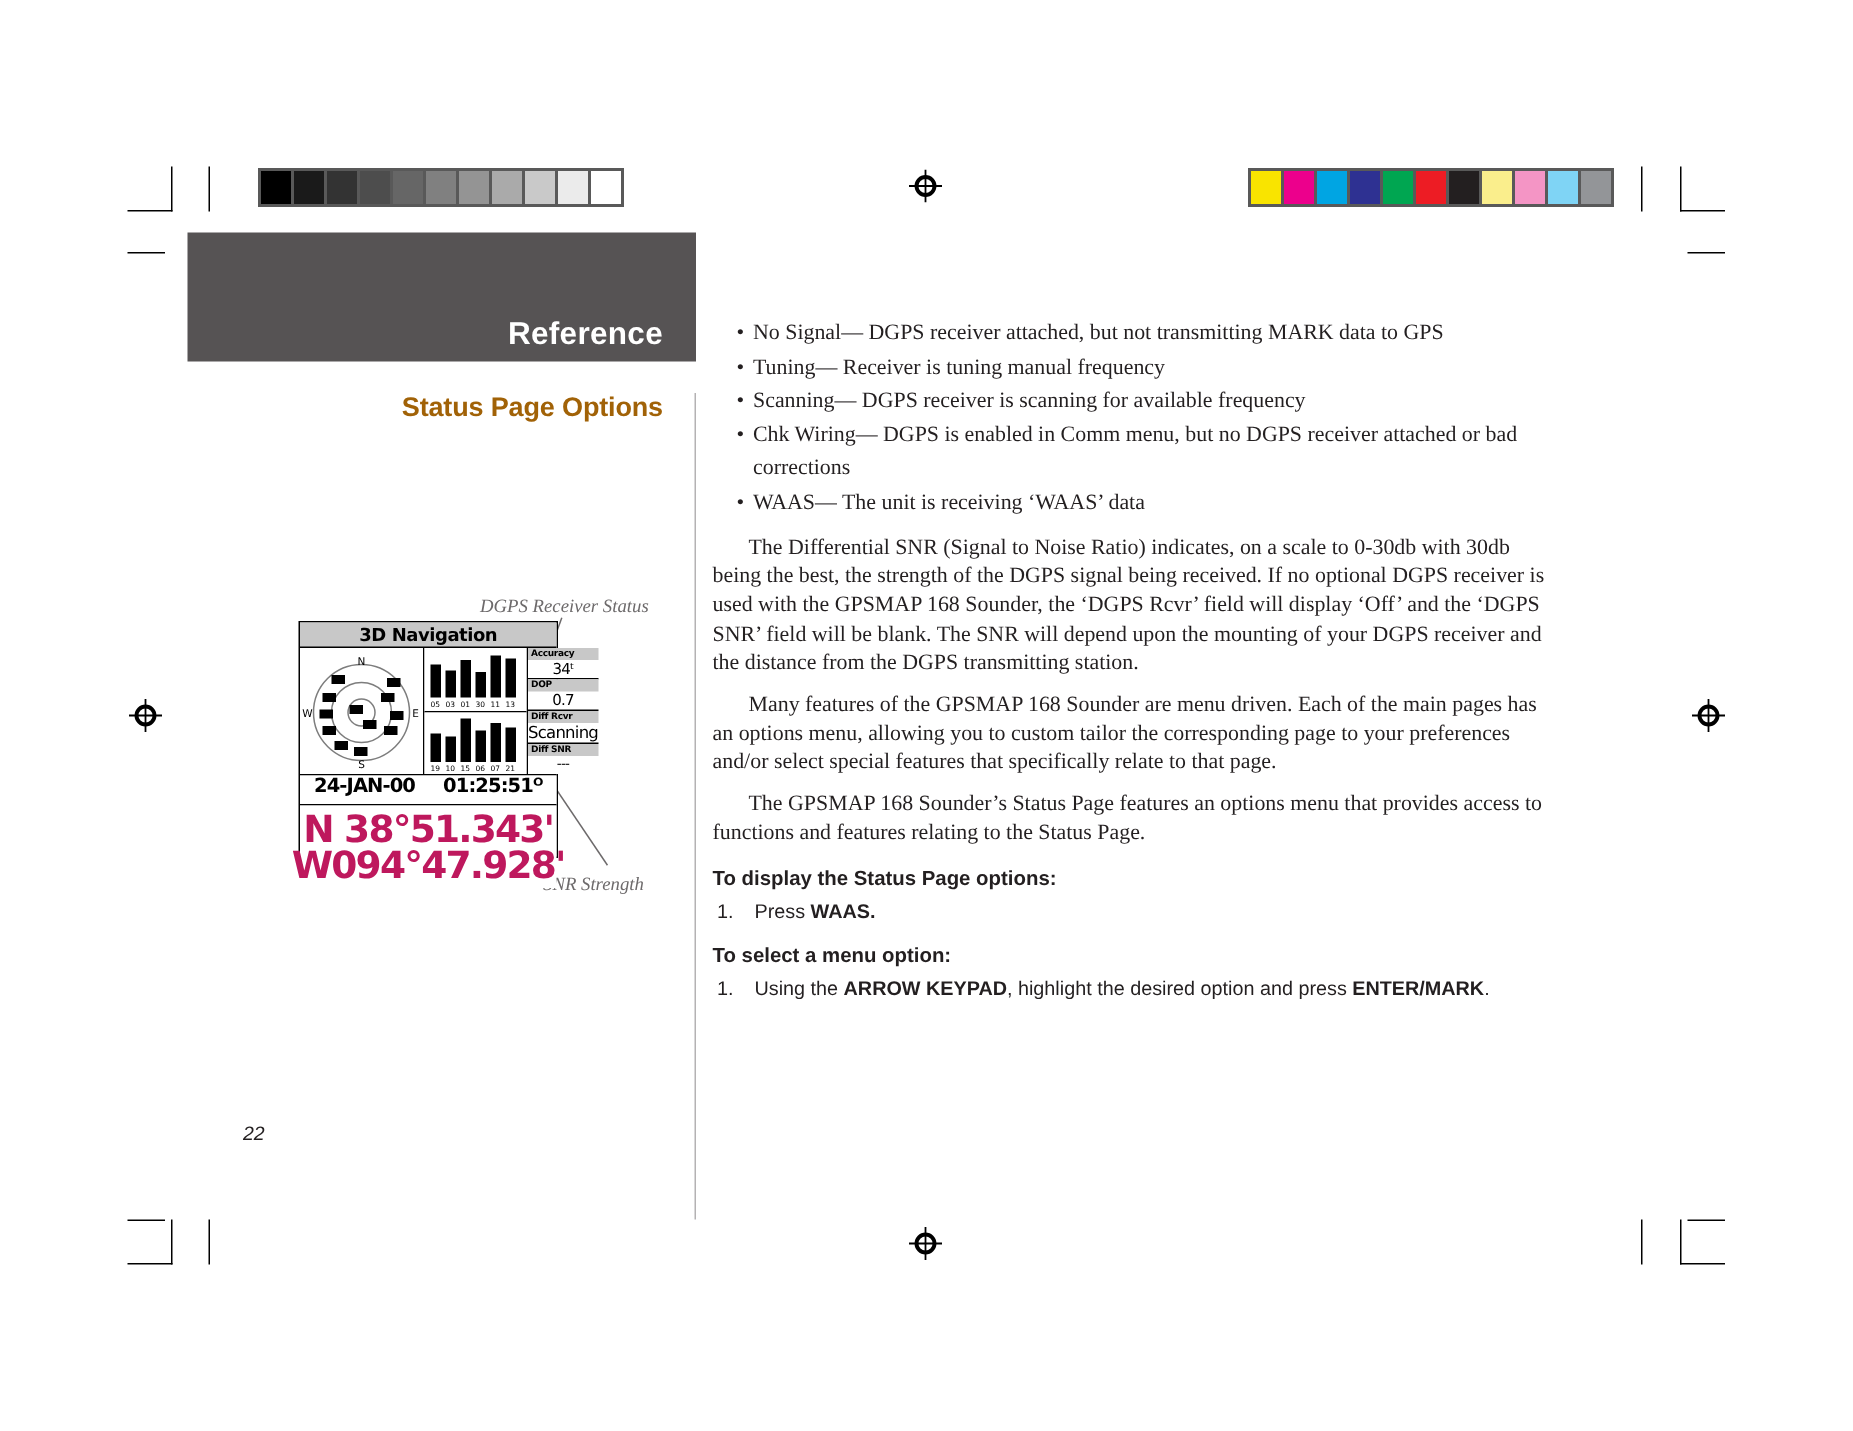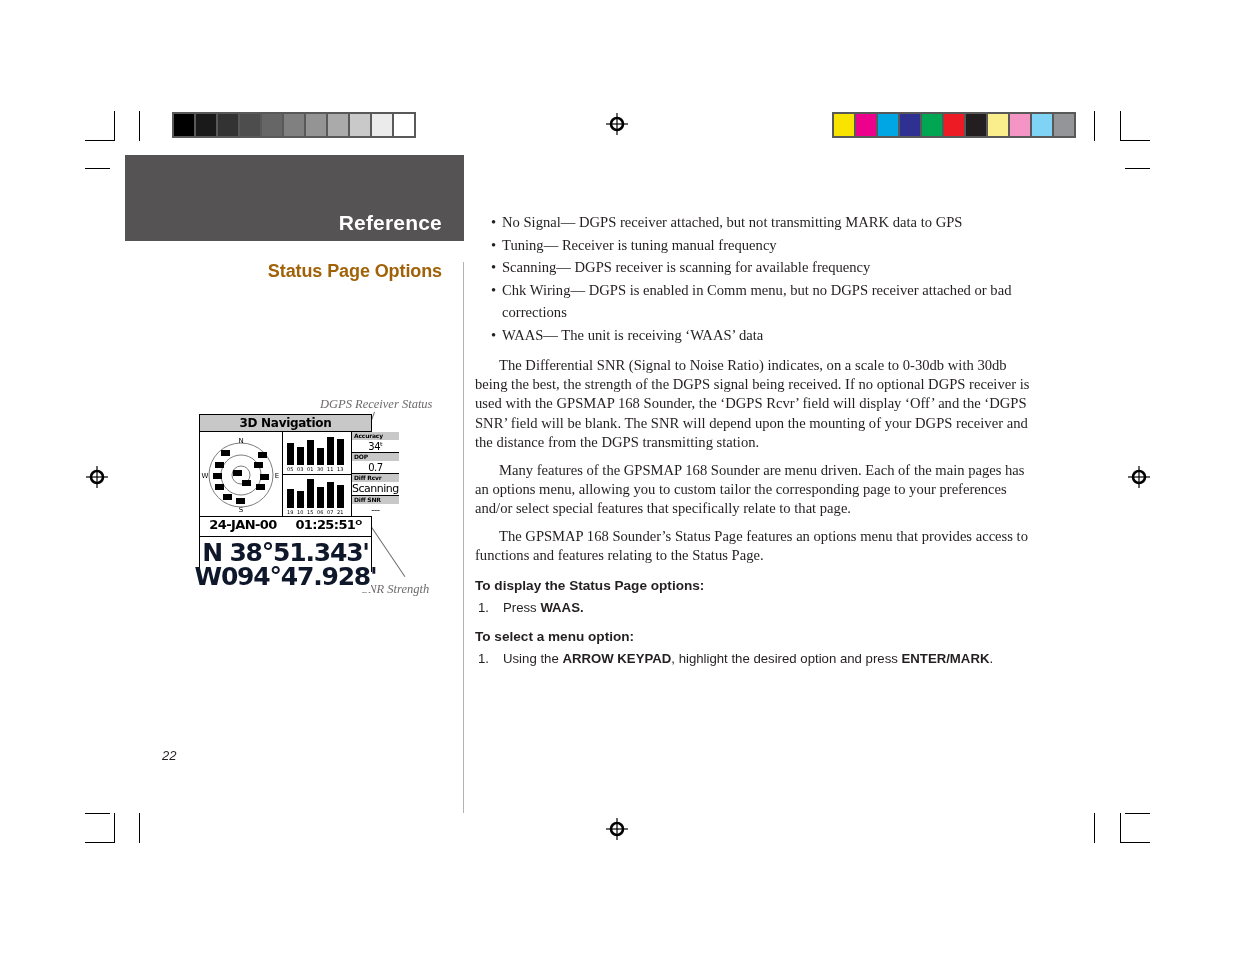--- a/index.html
+++ b/index.html
@@ -220,21 +220,21 @@
     color: #000;
     background: #fff;
   }
   .gps-coords {
     height: 55px;
     display: flex;
     flex-direction: column;
     align-items: center;
     justify-content: center;
     background: #fff;
-    color: #0f172a;
+    color: #be185d;
     font-weight: bold;
     font-size: 25px;
     line-height: 24px;
     letter-spacing: -1.2px;
   }
 
   
   .body-col {
     position: absolute;
     left: 475px;

